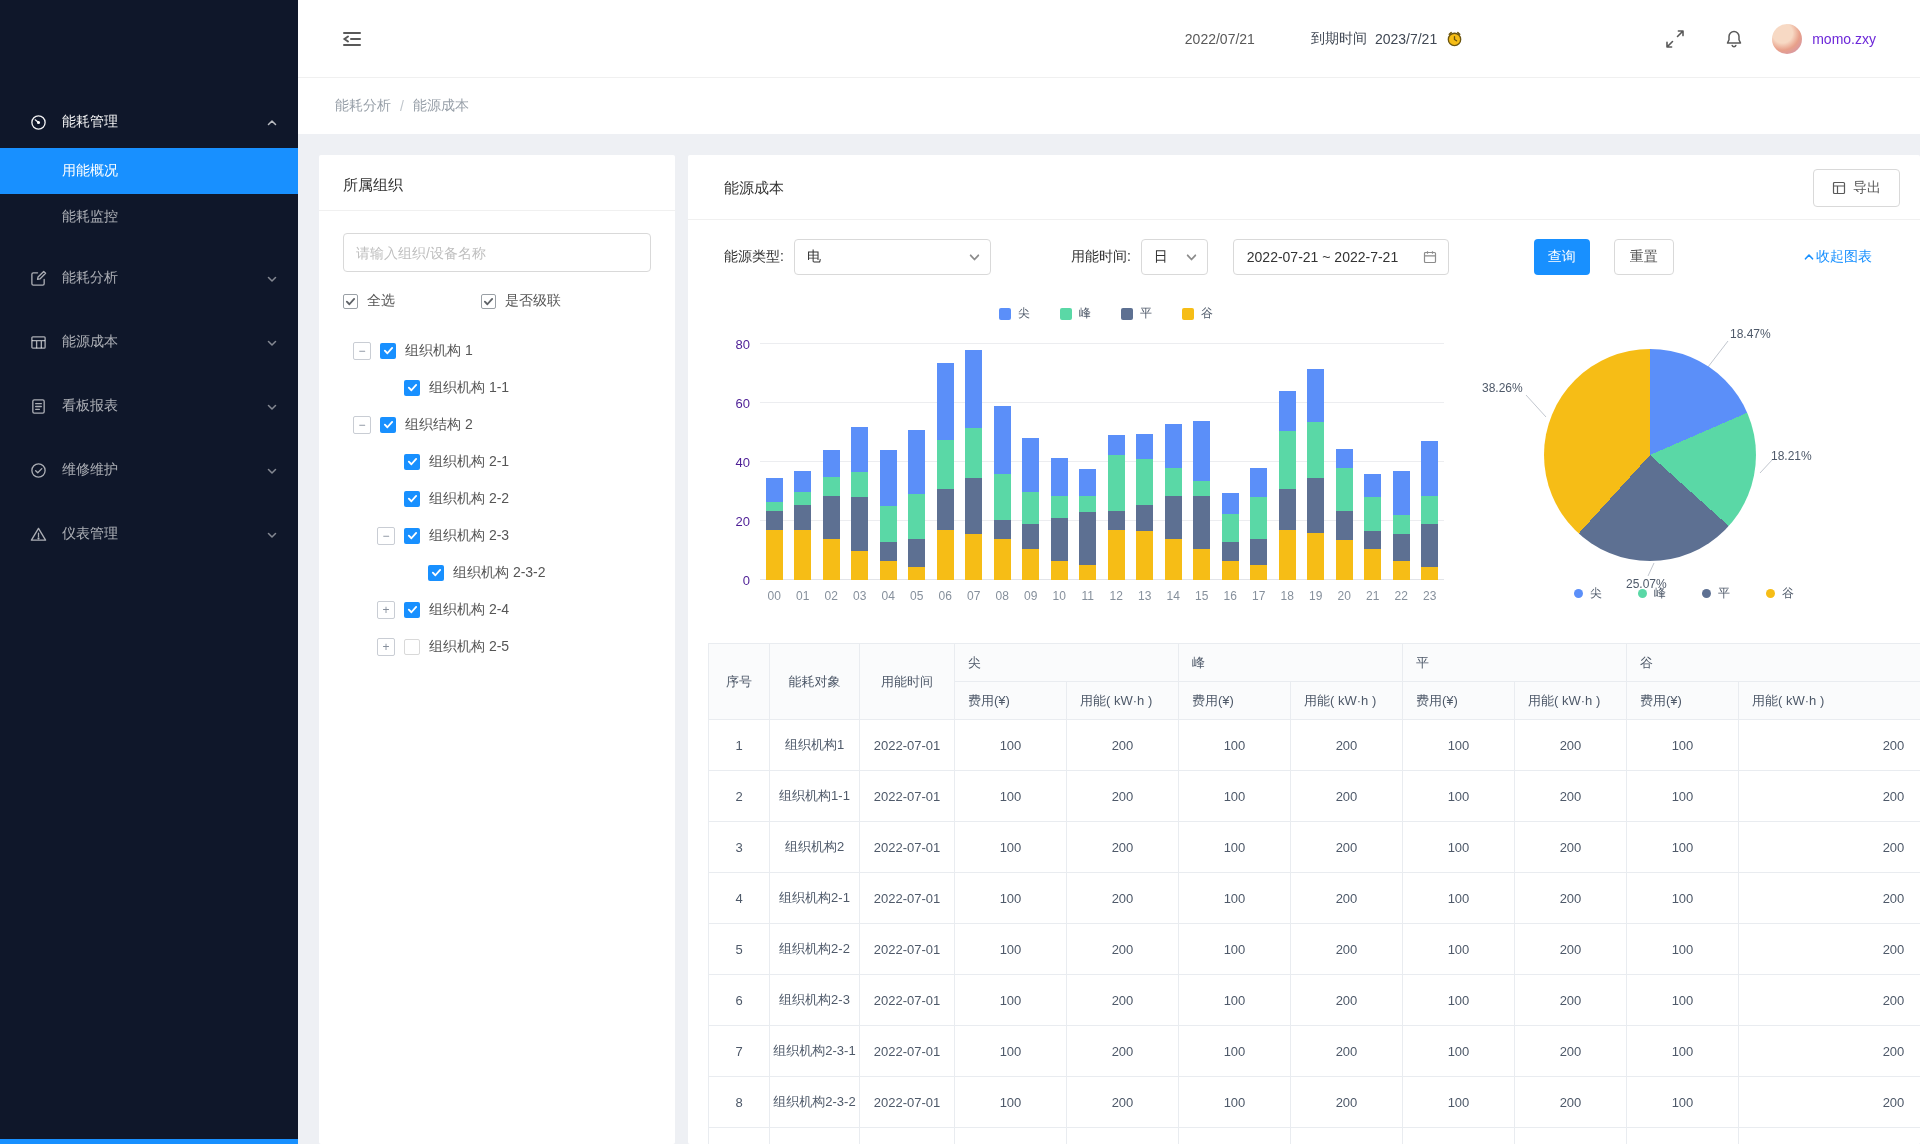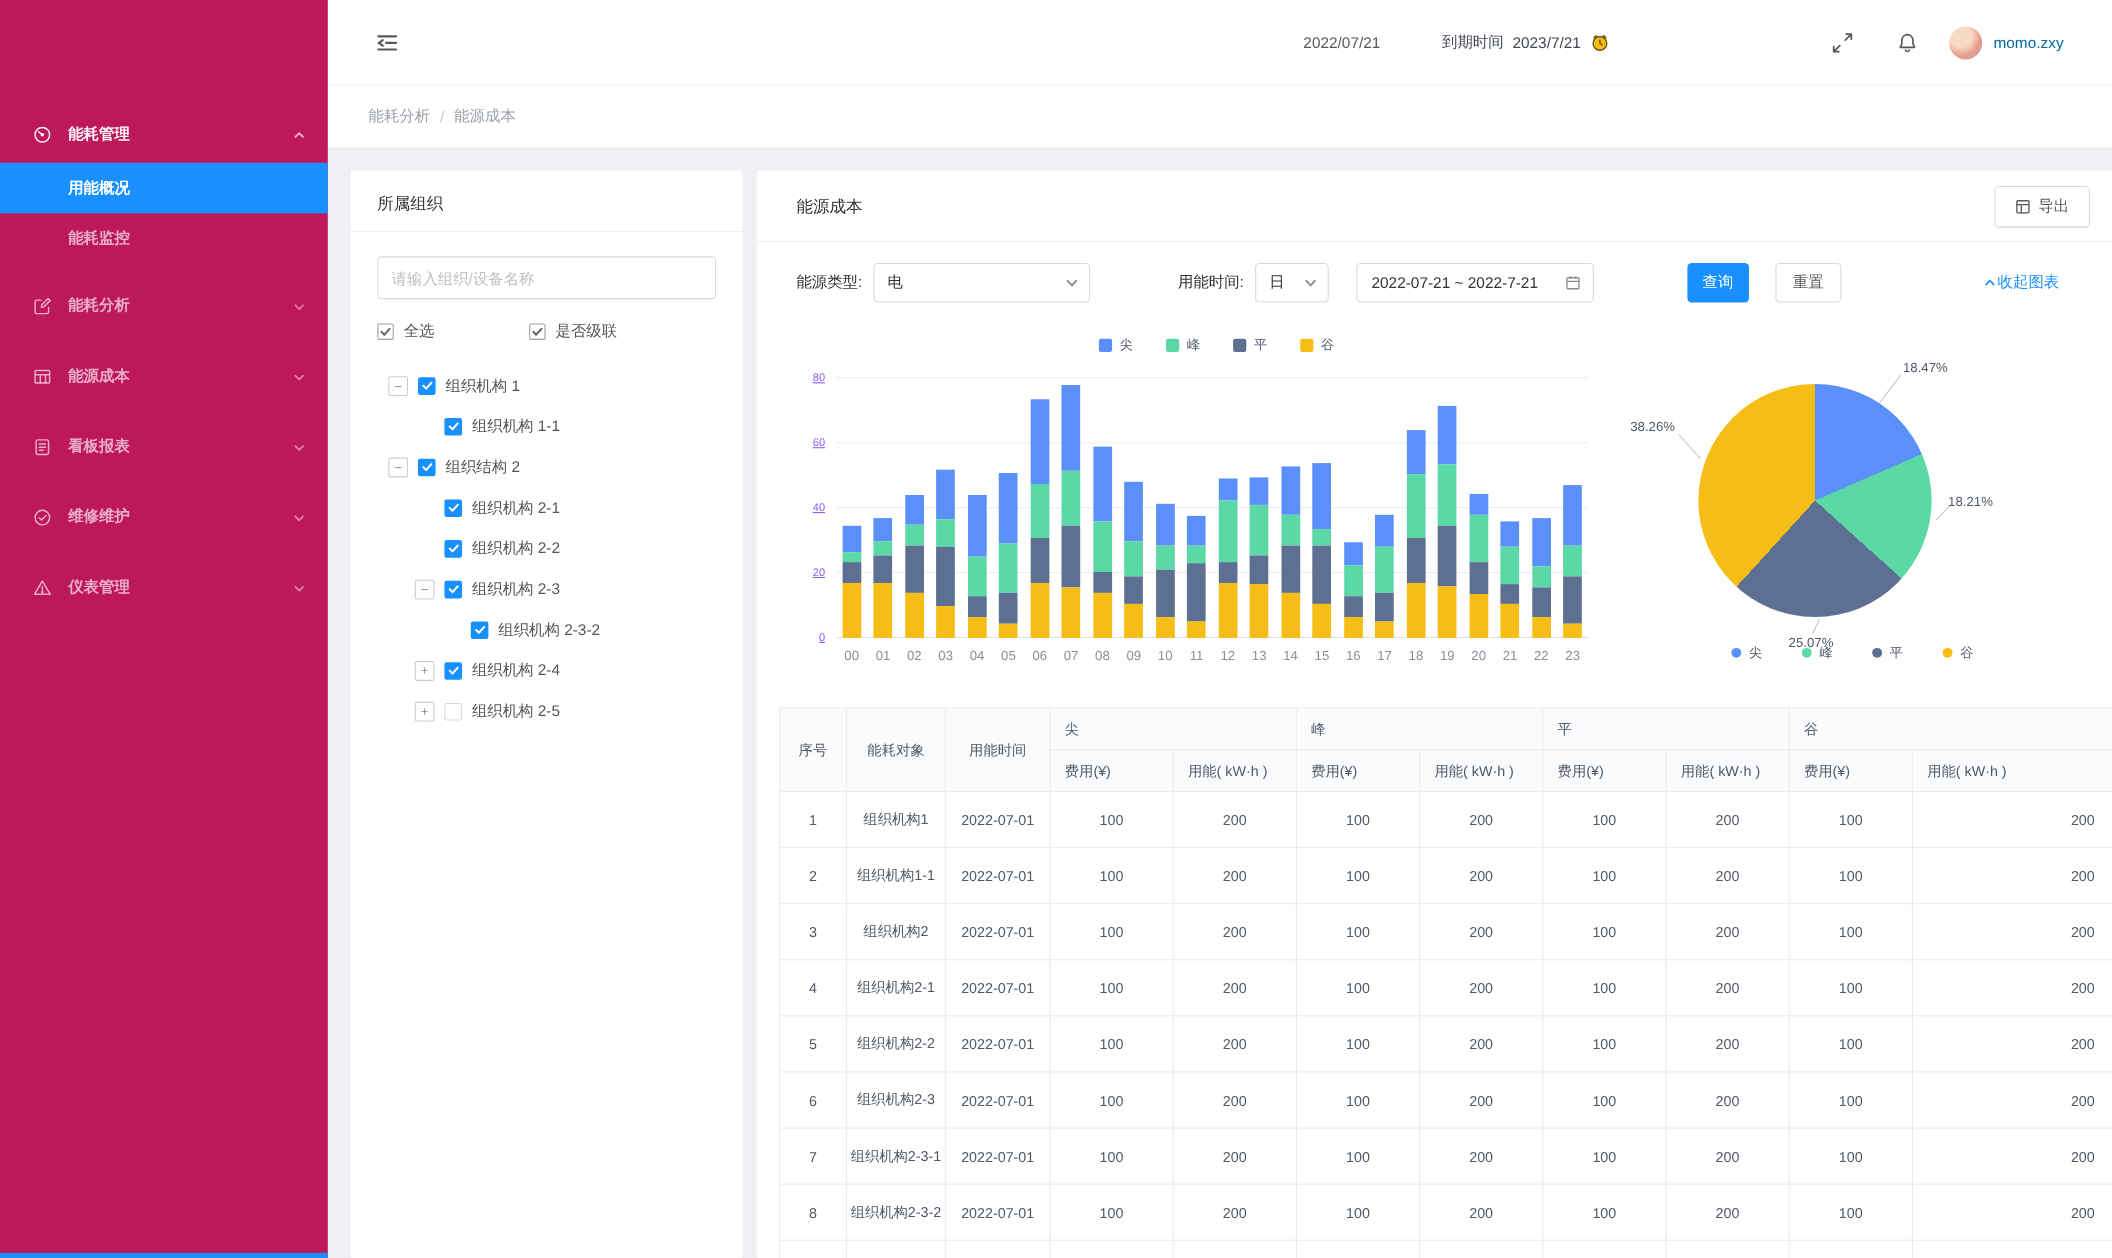--- a/index.html
+++ b/index.html
@@ -1,40 +1,40 @@
 <!DOCTYPE html>
 <html><head>
 <meta charset="utf-8">
 <style>
   * { box-sizing: border-box; margin: 0; padding: 0; }
   html,body { width:1920px; height:1144px; overflow:hidden; }
   body { font-family:"Liberation Sans","DejaVu Sans",sans-serif; background:#eef0f4; display:flex; font-size:14px; color:#4e5969; }
 
   
-  .sidebar { width:298px; min-width:298px; background:#be185d; position:relative; padding-top:96px;font-weight:bold; }
+  .sidebar { width:298px; min-width:298px; background:#0f172a; position:relative; padding-top:96px; }
   .side-item { height:52px; display:flex; align-items:center; padding:0 20px 0 30px; color:rgba(255,255,255,.65); cursor:pointer; }
   .side-item .mi { width:17px; height:17px; margin-right:15px; flex:none; }
   .side-item .lbl { flex:1; font-size:14px; }
   .side-item .chev { width:12px; height:12px; opacity:.75; }
   .side-item.open { color:rgba(255,255,255,.95); }
   .side-item.gap { margin-top:12px; }
   .sub-item { height:46px; display:flex; align-items:center; padding-left:62px; color:rgba(255,255,255,.65); font-size:14px; cursor:pointer; }
   .sub-item.active { background:#1890ff; color:#fff; }
   .h-thumb { position:absolute; left:0; bottom:0; width:298px; height:5px; background:#1890ff; }
 
   
   .main-col { flex:1; display:flex; flex-direction:column; min-width:0; }
   .topbar { height:78px; background:#fff; border-bottom:1px solid #f0f0f0; display:flex; align-items:center; padding:0 44px 0 42px; flex:none; }
   .hamburger { width:24px; height:24px; color:#595959; cursor:pointer; }
   .topbar-right { margin-left:auto; display:flex; align-items:center; color:#595959; }
   .cur-date { margin-right:56px; }
   .expire-group { display:flex; align-items:center; gap:8px; margin-right:200px; color:#404854; }
   .icon-btn { width:22px; height:22px; color:#595959; cursor:pointer; }
   .avatar { width:30px; height:30px; border-radius:50%; background:radial-gradient(circle at 35% 30%, #f7d9c4 0 35%, #e8a08a 60%, #c891b9 100%); margin:0 10px 0 0; }
-  .username { color:#0369a1; }
+  .username { color:#6d28d9; }
 
   .crumb-bar { height:56px; background:#fff; display:flex; align-items:center; padding-left:37px; color:#979fa8; flex:none; gap:9px; }
   .crumb { cursor:pointer; }
   .crumb-sep { color:#c0c6cc; }
 
   
   .content { flex:1; display:flex; gap:13px; padding:21px 0 0 21px; min-height:0; overflow:hidden; }
   .card { background:#fff; border-radius:2px; }
 
   
@@ -81,21 +81,21 @@
 
   
   .charts-row { display:flex; height:340px; padding:0 0 0 20px; flex:none; }
   .bar-wrap { flex:1; min-width:0; padding-right:10px; }
   .bar-legend { display:flex; justify-content:center; gap:30px; padding:16px 0 0 46px; }
   .lg-item { display:flex; align-items:center; gap:7px; font-size:12px; color:#4e5969; }
   .lg-sw { width:12px; height:12px; border-radius:2px; }
   .bar-area { position:relative; height:236px; margin:22px 14px 0 52px; }
   .gridline { position:absolute; left:0; right:0; height:1px; background:#ecedf0; }
   .gridline.zero { background:#e2e4e8; }
-  .ytick { position:absolute; left:-44px; width:34px; text-align:right; font-size:10px; color:#8b5cf6; transform:translateY(-50%);text-decoration:underline; }
+  .ytick { position:absolute; left:-44px; width:34px; text-align:right; font-size:13px; color:#4c1d95; transform:translateY(-50%); }
   .bars { position:absolute; left:0; right:0; top:0; bottom:0; display:flex; justify-content:space-around; align-items:flex-end; }
   .bar-col { width:17px; height:100%; display:flex; flex-direction:column-reverse; justify-content:flex-start; }
   .bar-seg { width:100%; flex:none; }
   .x-labels { display:flex; justify-content:space-around; margin:9px 14px 0 52px; }
   .x-labels span { font-size:12px; color:#86909c; width:24px; text-align:center; }
 
   .pie-wrap { width:452px; min-width:452px; position:relative; }
   .pie-circle { position:absolute; left:76px; top:60px; width:212px; height:212px; border-radius:50%; }
   .pie-label { position:absolute; font-size:12px; color:#4e5969; white-space:nowrap; }
   .pie-leaders { position:absolute; left:0; top:0; pointer-events:none; }

